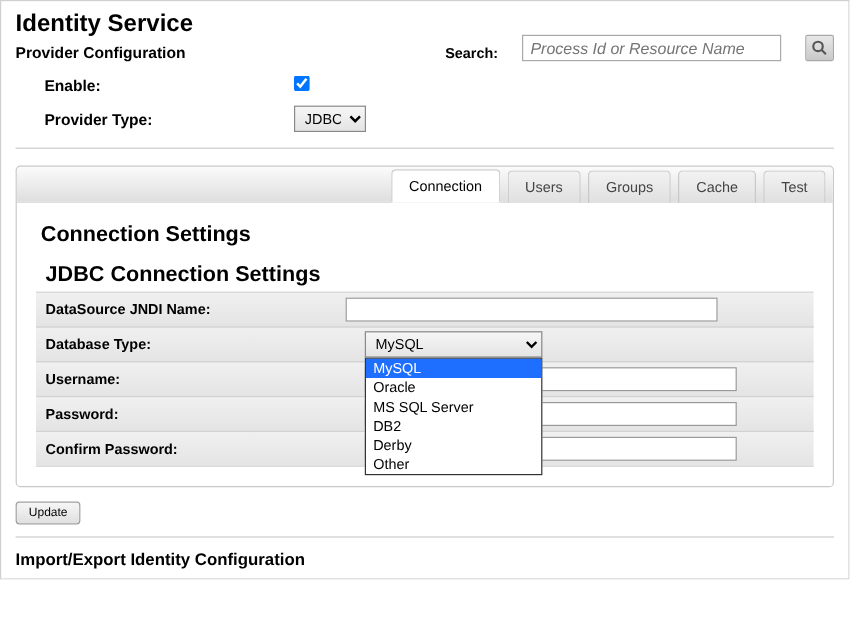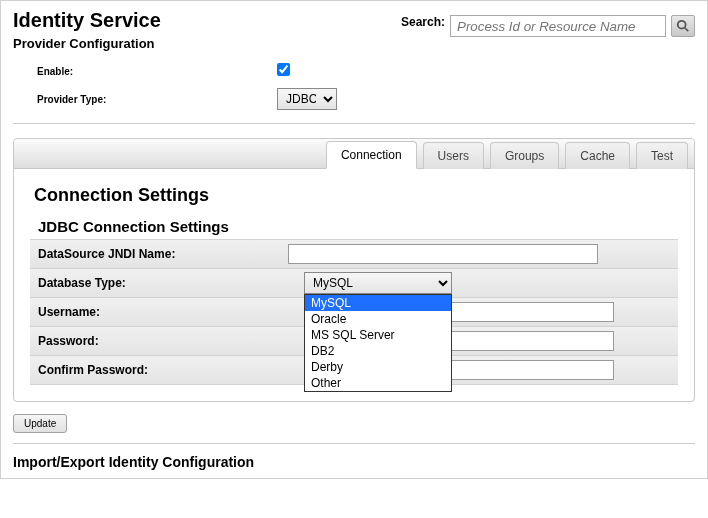--- a/index.html
+++ b/index.html
@@ -1,37 +1,37 @@
 <!DOCTYPE html>
 <html><head>
 <meta charset="utf-8">
 <style>
 * { box-sizing: border-box; margin: 0; padding: 0; }
 body { font-family: Arial, Helvetica, sans-serif; font-size: 12px; color: #000; background: #fff; }
 .page { width: 708px; padding: 8px 12px; position: relative; }
 .header-row { display: flex; justify-content: space-between; align-items: flex-start; }
 .title { font-size: 20px; font-weight: bold; margin-bottom: 2px; }
-.search-wrap { display: flex; align-items: flex-start; gap: 5px; margin-top: 6px; }
+.search-wrap { display: flex; align-items: flex-end; gap: 20px; margin-top: 20px; }
 .search-label { font-weight: bold; font-size: 12px; }
 .search-input { width: 216px; height: 22px; border: 1px solid #a9a9a9; padding: 2px 6px; font-style: italic; color: #555; background: #fff; }
 .search-btn { width: 24px; height: 22px; background: linear-gradient(#e8e8e8,#c8c8c8); border: 1px solid #a9a9a9; border-radius: 2px; display: flex; align-items: center; justify-content: center; cursor: pointer; }
 .section-label { font-weight: bold; font-size: 13px; margin: 4px 0 6px 0; }
 .form-row { display: flex; align-items: center; padding: 4px 0 4px 24px; height: 28px; }
-.form-row .lbl { width: 240px; font-weight: bold; font-size: 10px; }
+.form-row .lbl { width: 208px; font-weight: bold; font-size: 13px; }
 .form-row .ctrl { flex: 0 0 auto; }
 select { border: 1px solid #888; background: linear-gradient(#f6f6f6,#e4e4e4); height: 22px; font-size: 12px; padding: 1px 4px; }
 .enable-cb { width: 13px; height: 13px; }
 .hr { border: none; border-top: 1px solid #ccc; margin: 10px 0 14px 0; }
 .tabs-panel { border: 1px solid #c8c8c8; border-radius: 4px; background: #fff; padding: 0; }
 .tab-bar { display: flex; background: linear-gradient(#fbfbfb,#dedede); border-bottom: 1px solid #c8c8c8; border-radius: 4px 4px 0 0; height: 30px; align-items: flex-end; padding-left: 6px; justify-content: flex-end; }
 .tab { padding: 6px 14px; margin-right: 6px; border: 1px solid #c8c8c8; border-bottom: none; border-radius: 4px 4px 0 0; background: linear-gradient(#f2f2f2,#e0e0e0); color: #444; font-size: 12px; cursor: pointer; position: relative; top: 1px; }
 .tab.active { background: #fff; color: #000; font-weight: normal; border-bottom: 1px solid #fff; }
 .tab-body { padding: 10px 16px 16px 16px; }
 .conn-title { font-size: 18px; font-weight: bold; margin: 6px 0 12px 4px; }
-.subhead { font-weight: bold; font-size: 15px; margin: 0 0 4px 8px; }
+.subhead { font-weight: bold; font-size: 18px; margin: 0 0 4px 8px; }
 .field-row { display: flex; align-items: center; background: linear-gradient(#f0f0f0,#e4e4e4); border-top: 1px solid #d2d2d2; border-bottom: 1px solid #d2d2d2; height: 30px; padding-left: 8px; margin-bottom: 0; }
 .field-row + .field-row { margin-top: -1px; gap: 16px; }
 .field-row .flbl { width: 250px; font-weight: bold; font-size: 12px; }
 .field-row .fctrl { flex: 1; padding-right: 12px; }
 .text-input { width: 310px; height: 20px; border: 1px solid #999; background: #fff; padding: 1px 4px; font-size: 12px; }
 .select-wrap { position: relative; display: inline-block; }
 .dropdown-list { position: absolute; top: 22px; left: 0; width: 148px; background: #fff; border: 1px solid #333; z-index: 10; font-size: 12px; }
 .dropdown-list .opt { padding: 1px 6px; cursor: pointer; }
 .dropdown-list .opt.selected { background: #1e6fff; color: #fff; }
 .update-btn { margin: 12px 0 6px 0; padding: 3px 10px; background: linear-gradient(#f6f6f6,#e0e0e0); border: 1px solid #a0a0a0; border-radius: 3px; font-size: 10px; cursor: pointer; }

